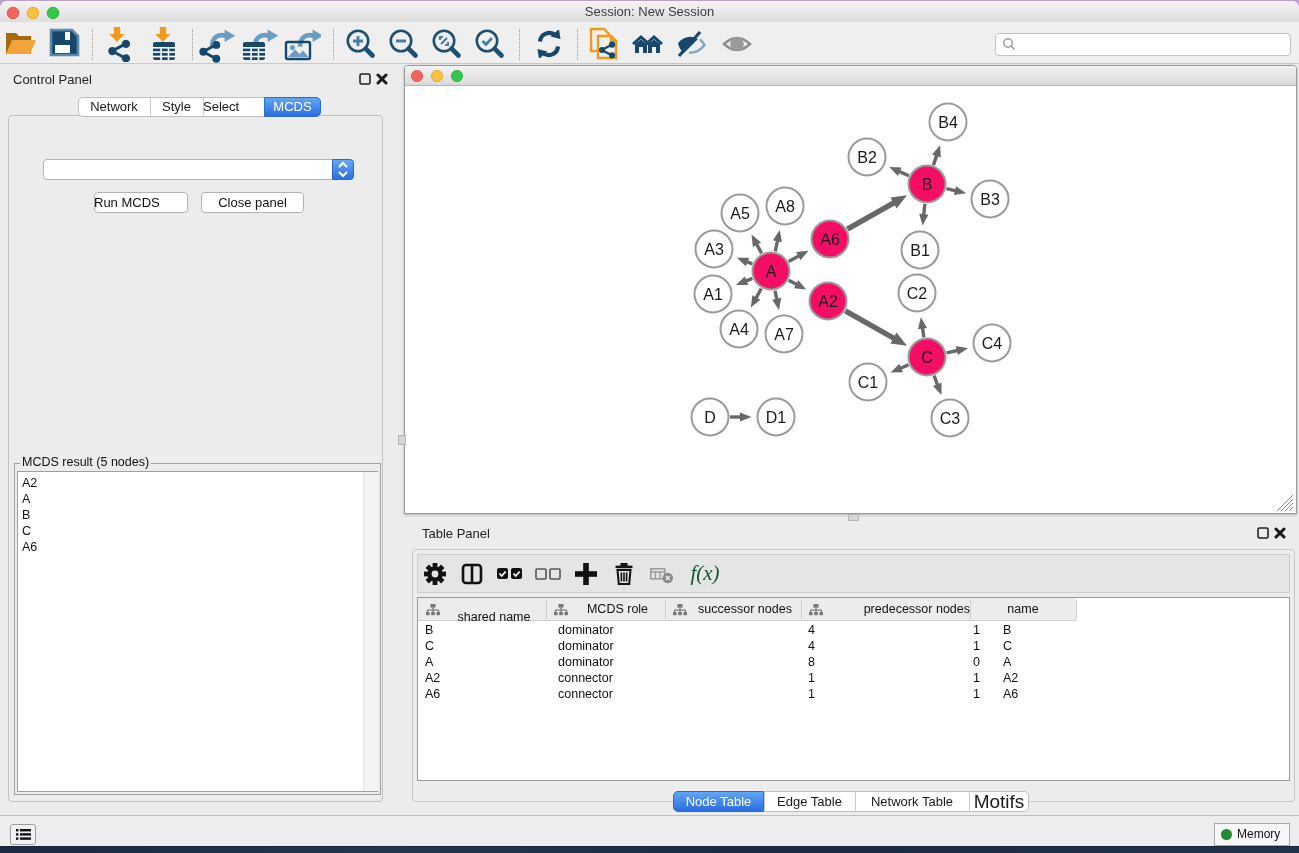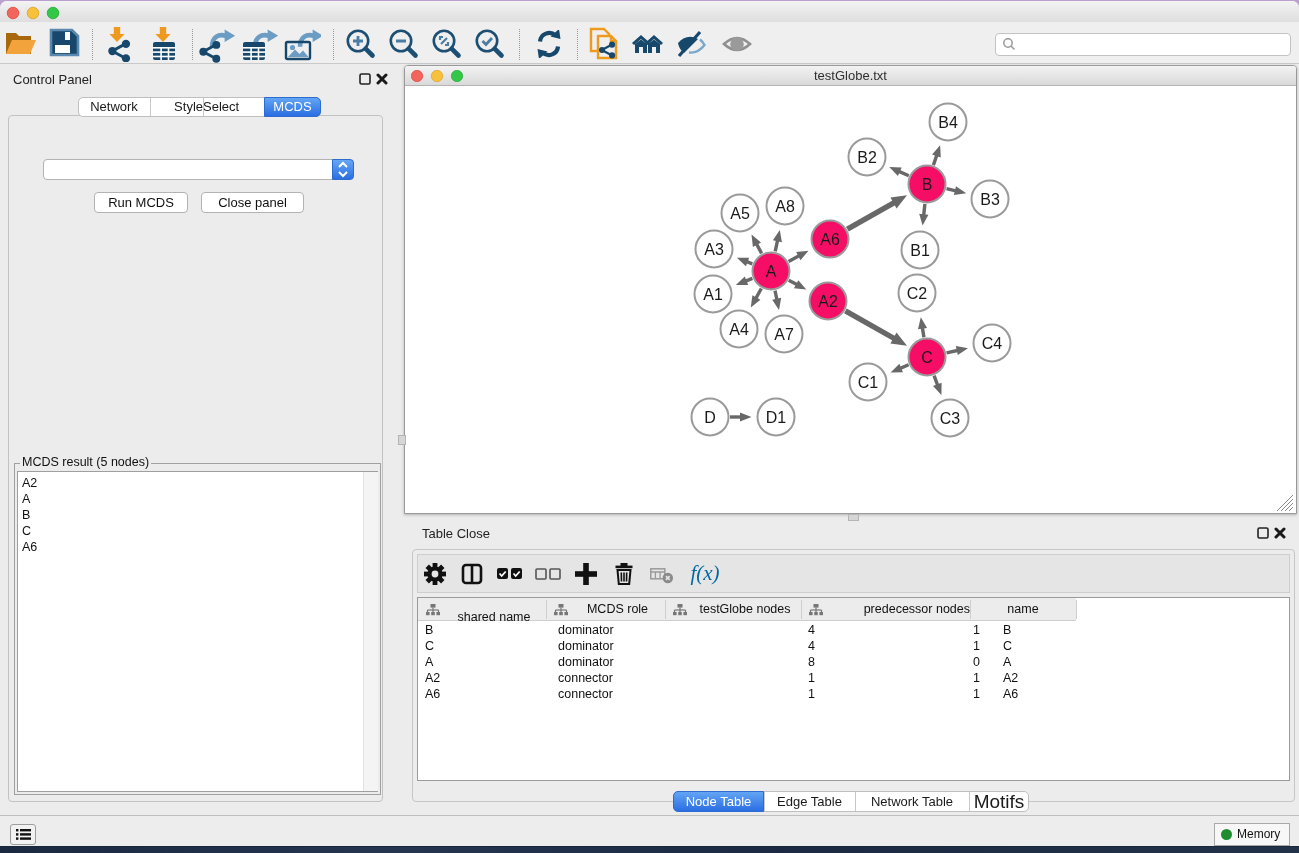--- a/index.html
+++ b/index.html
@@ -7,20 +7,21 @@
   .txt{position:absolute;white-space:nowrap}
 </style></head>
 <body>
 <div class="abs" style="left:0;top:0;width:1299px;height:853px;background:#b9a0ce">
  <div class="abs" style="left:0;top:846px;width:1299px;height:7px;background:#17263c"></div>
  <div class="abs" style="left:0;top:847px;width:1299px;height:6px;background:linear-gradient(90deg,#1a2940,#253550 30%,#1b2a42 60%,#223248)"></div>
 
  <div class="abs" style="left:0;top:1px;width:1299px;height:845px;background:#ececec;border-radius:7px 7px 0 0;overflow:hidden">
 
 <div class="abs" style="left:0;top:0;width:1299px;height:21px;background:linear-gradient(#f3f3f3,#dedede);border-bottom:1px solid #b9b9b9"></div>
+<div class="txt" style="left:0;top:0;width:1299px;height:21px;line-height:22px;text-align:center;font-size:13px;color:#3c3c3c">Session: New Session</div>
 <svg class="abs" style="left:6px;top:5px" width="58" height="14" viewBox="0 0 58 14">
  <circle cx="7" cy="7" r="5.8" fill="#f2655c" stroke="#df4741" stroke-width="0.8"></circle>
  <circle cx="27" cy="7" r="5.8" fill="#f8c13c" stroke="#dfa023" stroke-width="0.8"></circle>
  <circle cx="47" cy="7" r="5.8" fill="#33c748" stroke="#27aa38" stroke-width="0.8"></circle>
 </svg>
 <div class="abs" style="left:0;top:21px;width:1299px;height:41px;background:#efefef;border-bottom:1px solid #c9c9c9"></div>
 <div class="abs" style="left:0;top:20px;width:1299px;height:64px">
 </div>
 <svg style="position:absolute;left:3px;top:27px" width="36" height="32" viewBox="0 0 36 32">
         <path d="M3 5 h10 l3 3 h12 v6 H3 z" fill="#a8680c"></path>
@@ -161,47 +162,46 @@
       </svg>
 <div class="txt" style="left:13px;top:70px;width:200px;height:17px;line-height:17px;font-size:13px;color:#222">Control Panel</div>
 <svg style="position:absolute;left:359px;top:72px" width="30" height="13" viewBox="0 0 30 13">
         <rect x="1" y="1" width="10" height="10" rx="1.5" fill="none" stroke="#222" stroke-width="1.6"></rect>
         <path d="M19 2 l8 8 M27 2 l-8 8" stroke="#1a1a1a" stroke-width="3" stroke-linecap="round"></path>
       </svg>
 <div class="abs" style="left:8px;top:114px;width:375px;height:687px;background:#ececec;border:1px solid #c2c2c2;border-radius:4px;box-sizing:border-box"></div>
 <div style="position:absolute;left:78px;top:96px;width:243px;height:20px;background:#fff;border:1px solid #bfbfbf;border-radius:5px;box-sizing:border-box"></div>
 <div style="position:absolute;left:78px;top:96px;width:72px;height:20px;line-height:20px;text-align:center;font-size:13px;color:#1a1a1a">Network</div>
 <div style="position:absolute;left:150px;top:97px;width:1px;height:18px;background:#c9c9c9"></div>
-<div style="position:absolute;left:150px;top:96px;width:53px;height:20px;line-height:20px;text-align:right;font-size:13px;color:#1a1a1a">Style</div>
+<div style="position:absolute;left:150px;top:96px;width:53px;height:20px;line-height:20px;text-align:center;font-size:13px;color:#1a1a1a">Style</div>
 <div style="position:absolute;left:203px;top:97px;width:1px;height:18px;background:#c9c9c9"></div>
 <div style="position:absolute;left:203px;top:96px;width:61px;height:20px;line-height:20px;font-size:13px;color:#1a1a1a">Select</div>
 <div style="position:absolute;left:264px;top:96px;width:57px;height:20px;background:linear-gradient(#63a5f4,#2a6ee2);border:1px solid #2e6bcf;border-radius:0 5px 5px 0;box-sizing:border-box"></div>
 <div style="position:absolute;left:264px;top:96px;width:57px;height:20px;line-height:20px;text-align:center;font-size:13px;color:#fff">MCDS</div>
 <div class="abs" style="left:43px;top:158px;width:311px;height:21px;background:#fff;border:1px solid #b3b3b3;border-radius:4px;box-sizing:border-box"></div>
 <div class="abs" style="left:332px;top:158px;width:22px;height:21px;background:linear-gradient(#66a7f5,#2a6ee2);border:1px solid #2e6bcf;border-radius:0 4px 4px 0;box-sizing:border-box"></div>
 <svg class="abs" style="left:336px;top:160px" width="14" height="17" viewBox="0 0 14 17">
  <path d="M3 6 L7 2 L11 6" fill="none" stroke="#fff" stroke-width="2"></path>
  <path d="M3 11 L7 15 L11 11" fill="none" stroke="#fff" stroke-width="2"></path>
 </svg>
 <div class="abs" style="left:94px;top:191px;width:94px;height:21px;background:#fff;border:1px solid #b3b3b3;border-radius:4px;box-sizing:border-box"></div>
-<div class="txt" style="left:94px;top:191px;width:94px;height:21px;line-height:21px;text-align:center;font-size:13px;color:#111">Run MCDS</div>
+<div class="txt" style="left:94px;top:191px;width:94px;height:21px;line-height:21px;text-align:left;font-size:13px;color:#111">Run MCDS</div>
 <div class="abs" style="left:201px;top:191px;width:103px;height:21px;background:#fff;border:1px solid #b3b3b3;border-radius:4px;box-sizing:border-box"></div>
 <div class="txt" style="left:201px;top:191px;width:103px;height:21px;line-height:21px;text-align:center;font-size:13px;color:#111">Close panel</div>
 <div class="abs" style="left:14px;top:462px;width:367px;height:332px;border:1px solid #a0a0a0;box-sizing:border-box"></div>
 <div class="txt" style="left:20px;top:455px;height:13px;line-height:13px;font-size:12.5px;color:#111;background:#ececec;padding:0 2px">MCDS result (5 nodes)</div>
 <div class="abs" style="left:17px;top:470px;width:361px;height:321px;background:#fff;border:1px solid #9f9f9f;box-sizing:border-box"></div>
 <div class="abs" style="left:363px;top:471px;width:14px;height:319px;background:#f4f4f4;border-left:1px solid #e2e2e2"></div>
 <div class="txt" style="left:22px;top:474px;height:16px;line-height:16px;font-size:12.5px;color:#111">A2</div>
 <div class="txt" style="left:22px;top:490px;height:16px;line-height:16px;font-size:12.5px;color:#111">A</div>
 <div class="txt" style="left:22px;top:506px;height:16px;line-height:16px;font-size:12.5px;color:#111">B</div>
 <div class="txt" style="left:22px;top:522px;height:16px;line-height:16px;font-size:12.5px;color:#111">C</div>
 <div class="txt" style="left:22px;top:538px;height:16px;line-height:16px;font-size:12.5px;color:#111">A6</div>
 <div class="abs" style="left:404px;top:64px;width:893px;height:449px;background:#fff;border:1px solid #9a9a9a;border-radius:4px 4px 0 0;box-sizing:border-box;box-shadow:0 1px 3px rgba(0,0,0,0.25)"></div>
 <div class="abs" style="left:405px;top:65px;width:891px;height:20px;background:linear-gradient(#f3f3f3,#d9d9d9);border-bottom:1px solid #b4b4b4;border-radius:3px 3px 0 0;box-sizing:border-box"></div>
-<div class="txt" style="left:405px;top:65px;width:891px;height:19px;line-height:20px;text-align:center;font-size:13px;color:#2f2f2f">testGlobe.txt</div>
 <svg class="abs" style="left:411px;top:69px" width="54" height="12" viewBox="0 0 54 12">
  <circle cx="6" cy="6" r="5.7" fill="#f2655c" stroke="#df4741" stroke-width="0.7"></circle>
  <circle cx="26" cy="6" r="5.7" fill="#f8c13c" stroke="#dfa023" stroke-width="0.7"></circle>
  <circle cx="46" cy="6" r="5.7" fill="#33c748" stroke="#27aa38" stroke-width="0.7"></circle>
 </svg>
 <svg class="abs" style="left:405px;top:85px" width="891" height="427" viewBox="0 0 891 427">
         <line x1="356.6" y1="167.4" x2="350.6" y2="156.2" stroke="#686868" stroke-width="3.4"></line>
 <polygon points="346.5,148.6 356.0,156.6 347.9,160.9" fill="#686868"></polygon>
 <line x1="370.2" y1="165.4" x2="373.0" y2="152.4" stroke="#686868" stroke-width="3.4"></line>
 <polygon points="374.8,144.0 376.9,156.2 367.9,154.2" fill="#686868"></polygon>
@@ -283,21 +283,21 @@
 <text x="371" y="336.5" font-size="16" fill="#1a1a1a" text-anchor="middle" font-family="Liberation Sans, sans-serif">D1</text>
 <g stroke="#8a8a8a" stroke-width="1">
  <line x1="872" y1="425" x2="888" y2="409"></line>
  <line x1="876" y1="425" x2="888" y2="413"></line>
  <line x1="880" y1="425" x2="888" y2="417"></line>
  <line x1="884" y1="425" x2="888" y2="421"></line>
 </g>
       </svg>
 <div class="abs" style="left:398px;top:434px;width:6px;height:8px;background:#d6d6d6;border:1px solid #b5b5b5"></div>
 <div class="abs" style="left:848px;top:513px;width:9px;height:5px;background:#d6d6d6;border:1px solid #b5b5b5"></div>
-<div class="txt" style="left:422px;top:524px;height:17px;line-height:17px;font-size:13px;color:#222">Table Close</div>
+<div class="txt" style="left:422px;top:524px;height:17px;line-height:17px;font-size:13px;color:#222">Table Panel</div>
 <svg style="position:absolute;left:1257px;top:526px" width="30" height="13" viewBox="0 0 30 13">
         <rect x="1" y="1" width="10" height="10" rx="1.5" fill="none" stroke="#222" stroke-width="1.6"></rect>
         <path d="M19 2 l8 8 M27 2 l-8 8" stroke="#1a1a1a" stroke-width="3" stroke-linecap="round"></path>
       </svg>
 <div class="abs" style="left:412px;top:548px;width:883px;height:253px;background:#ececec;border:1px solid #c6c6c6;border-radius:4px;box-sizing:border-box"></div>
 <div class="abs" style="left:417px;top:553px;width:873px;height:39px;background:#e5e5e5;border:1px solid #cecece;box-sizing:border-box"></div>
 <svg style="position:absolute;left:424px;top:562px" width="22" height="22" viewBox="0 0 22 22">
         <g transform="translate(11,11)">
           <rect x="-2.4" y="-11" width="4.8" height="6" transform="rotate(0)" fill="#111"></rect>
           <rect x="-2.4" y="-11" width="4.8" height="6" transform="rotate(45)" fill="#111"></rect>
@@ -338,21 +338,21 @@
         <line x1="13.7" y1="10.5" x2="13.5" y2="19.5" stroke="#111" stroke-width="1.6"></line>
       </svg>
 <svg style="position:absolute;left:650px;top:562px" width="24" height="22" viewBox="0 0 24 22">
         <rect x="0.8" y="5.8" width="14" height="10" fill="none" stroke="#9a9a9a" stroke-width="1.5"></rect>
         <line x1="0.8" y1="9" x2="14.8" y2="9" stroke="#9a9a9a" stroke-width="1.5"></line>
         <line x1="5.4" y1="9" x2="5.4" y2="15.8" stroke="#9a9a9a" stroke-width="1.3"></line>
         <line x1="10.1" y1="9" x2="10.1" y2="15.8" stroke="#9a9a9a" stroke-width="1.3"></line>
         <circle cx="17.8" cy="15" r="5.2" fill="#8a8a8a"></circle>
         <path d="M15.9 13.1 l3.8 3.8 M19.7 13.1 l-3.8 3.8" stroke="#e6e6e6" stroke-width="1.5"></path>
       </svg>
-<div style="position:absolute;left:685px;top:560px;width:40px;height:26px;font-family:'Liberation Serif',serif;font-style:italic;font-size:21px;color:#0369a1;text-align:center">f(x)</div>
+<div style="position:absolute;left:685px;top:560px;width:40px;height:26px;font-family:'Liberation Serif',serif;font-style:italic;font-size:21px;color:#14532d;text-align:center">f(x)</div>
 <div class="abs" style="left:417px;top:596px;width:873px;height:184px;background:#fff;border:1px solid #9a9a9a;box-sizing:border-box"></div>
 <div class="abs" style="left:418px;top:597px;width:658px;height:23px;background:#ececec;border-bottom:1px solid #cfcfcf;box-sizing:border-box"></div>
 <div class="txt" style="left:442px;top:606px;width:104px;height:20px;line-height:21px;text-align:center;font-size:12.5px;color:#111">shared name</div>
 <svg style="position:absolute;left:426px;top:603px" width="14" height="12" viewBox="0 0 14 12">
         <rect x="4.5" y="0" width="5" height="3.6" fill="#777"></rect>
         <line x1="7" y1="3.6" x2="7" y2="6" stroke="#777" stroke-width="1.2"></line>
         <line x1="1.5" y1="6" x2="12.5" y2="6" stroke="#777" stroke-width="1.2"></line>
         <line x1="1.5" y1="6" x2="1.5" y2="8" stroke="#777" stroke-width="1.2"></line>
         <line x1="7" y1="6" x2="7" y2="8" stroke="#777" stroke-width="1.2"></line>
         <line x1="12.5" y1="6" x2="12.5" y2="8" stroke="#777" stroke-width="1.2"></line>
@@ -367,21 +367,21 @@
         <line x1="7" y1="3.6" x2="7" y2="6" stroke="#777" stroke-width="1.2"></line>
         <line x1="1.5" y1="6" x2="12.5" y2="6" stroke="#777" stroke-width="1.2"></line>
         <line x1="1.5" y1="6" x2="1.5" y2="8" stroke="#777" stroke-width="1.2"></line>
         <line x1="7" y1="6" x2="7" y2="8" stroke="#777" stroke-width="1.2"></line>
         <line x1="12.5" y1="6" x2="12.5" y2="8" stroke="#777" stroke-width="1.2"></line>
         <rect x="0" y="8" width="3.6" height="3.2" fill="#777"></rect>
         <rect x="5.2" y="8" width="3.6" height="3.2" fill="#777"></rect>
         <rect x="10.4" y="8" width="3.6" height="3.2" fill="#777"></rect>
       </svg>
 <div class="abs" style="left:665px;top:599px;width:1px;height:19px;background:#cfcfcf"></div>
-<div class="txt" style="left:689px;top:598px;width:112px;height:20px;line-height:21px;text-align:center;font-size:12.5px;color:#111">testGlobe nodes</div>
+<div class="txt" style="left:689px;top:598px;width:112px;height:20px;line-height:21px;text-align:center;font-size:12.5px;color:#111">successor nodes</div>
 <svg style="position:absolute;left:673px;top:603px" width="14" height="12" viewBox="0 0 14 12">
         <rect x="4.5" y="0" width="5" height="3.6" fill="#777"></rect>
         <line x1="7" y1="3.6" x2="7" y2="6" stroke="#777" stroke-width="1.2"></line>
         <line x1="1.5" y1="6" x2="12.5" y2="6" stroke="#777" stroke-width="1.2"></line>
         <line x1="1.5" y1="6" x2="1.5" y2="8" stroke="#777" stroke-width="1.2"></line>
         <line x1="7" y1="6" x2="7" y2="8" stroke="#777" stroke-width="1.2"></line>
         <line x1="12.5" y1="6" x2="12.5" y2="8" stroke="#777" stroke-width="1.2"></line>
         <rect x="0" y="8" width="3.6" height="3.2" fill="#777"></rect>
         <rect x="5.2" y="8" width="3.6" height="3.2" fill="#777"></rect>
         <rect x="10.4" y="8" width="3.6" height="3.2" fill="#777"></rect>

